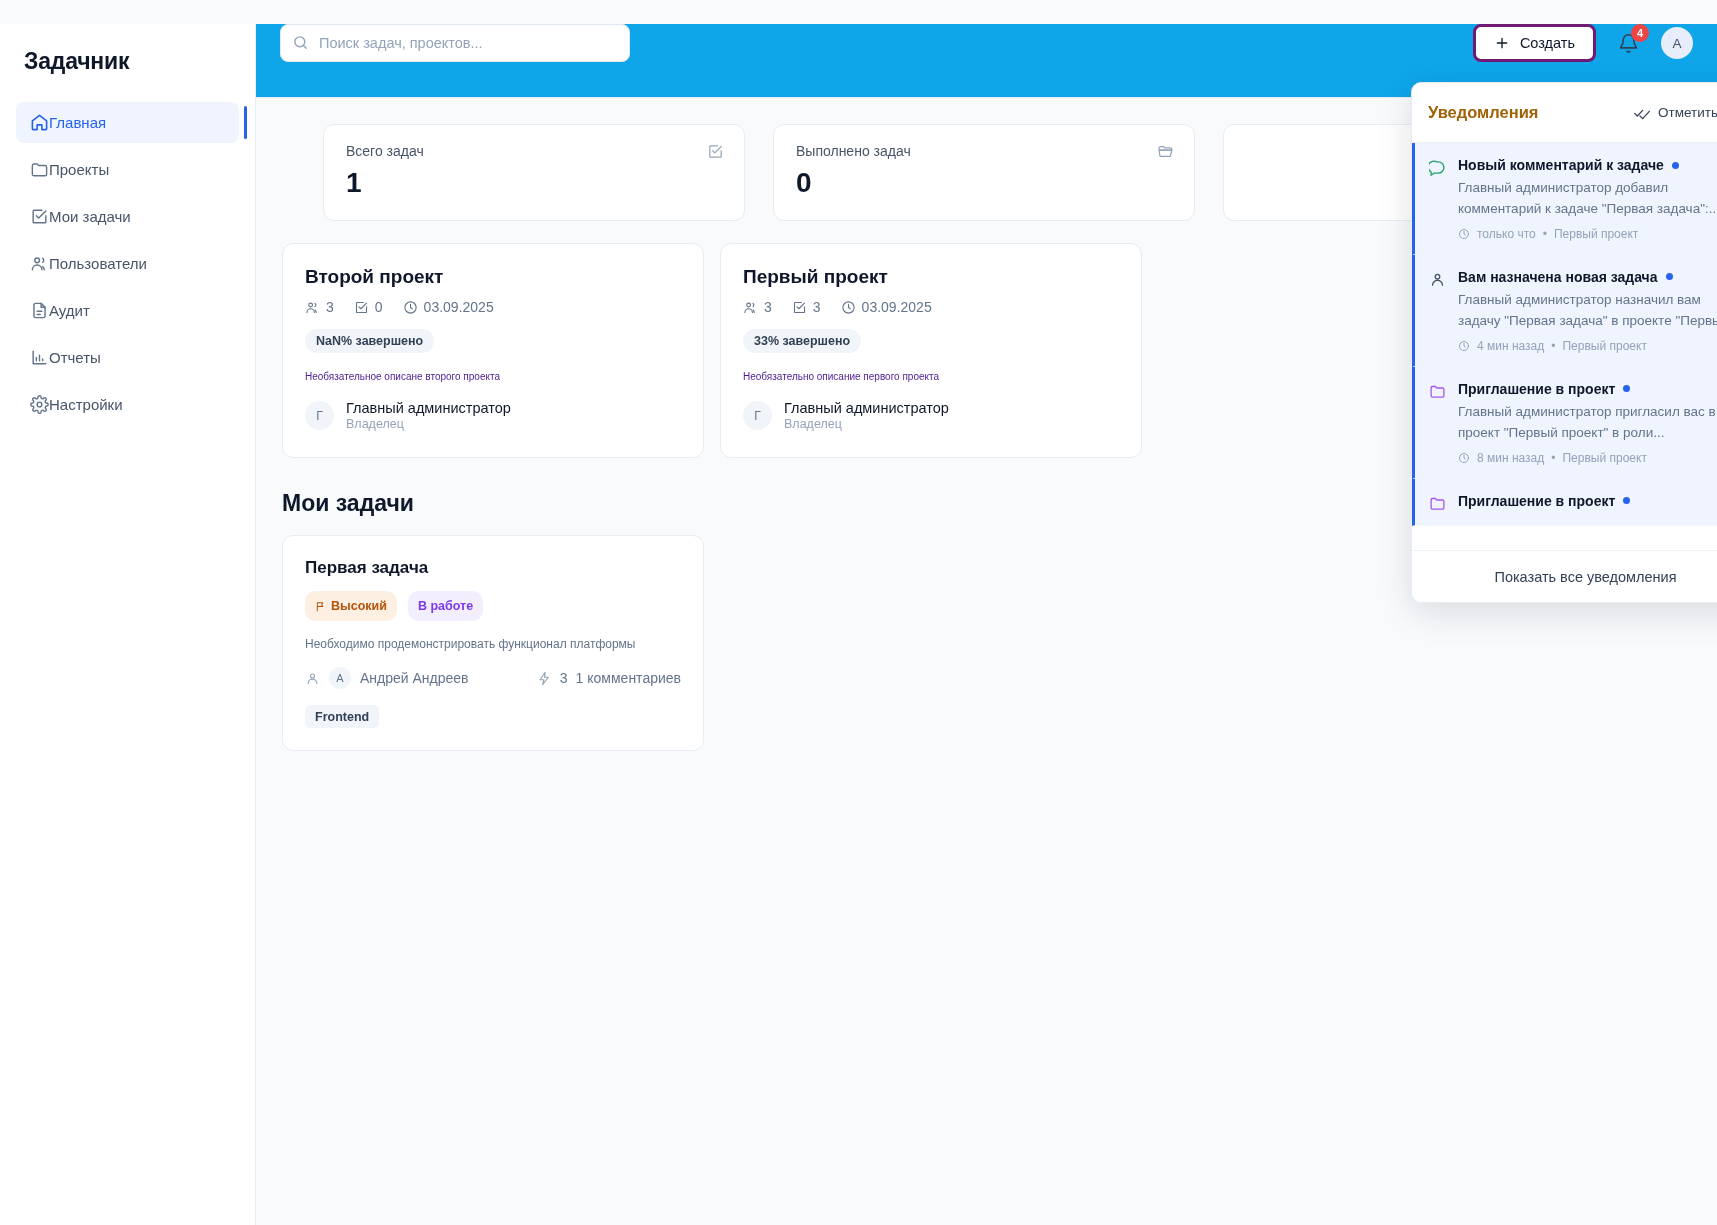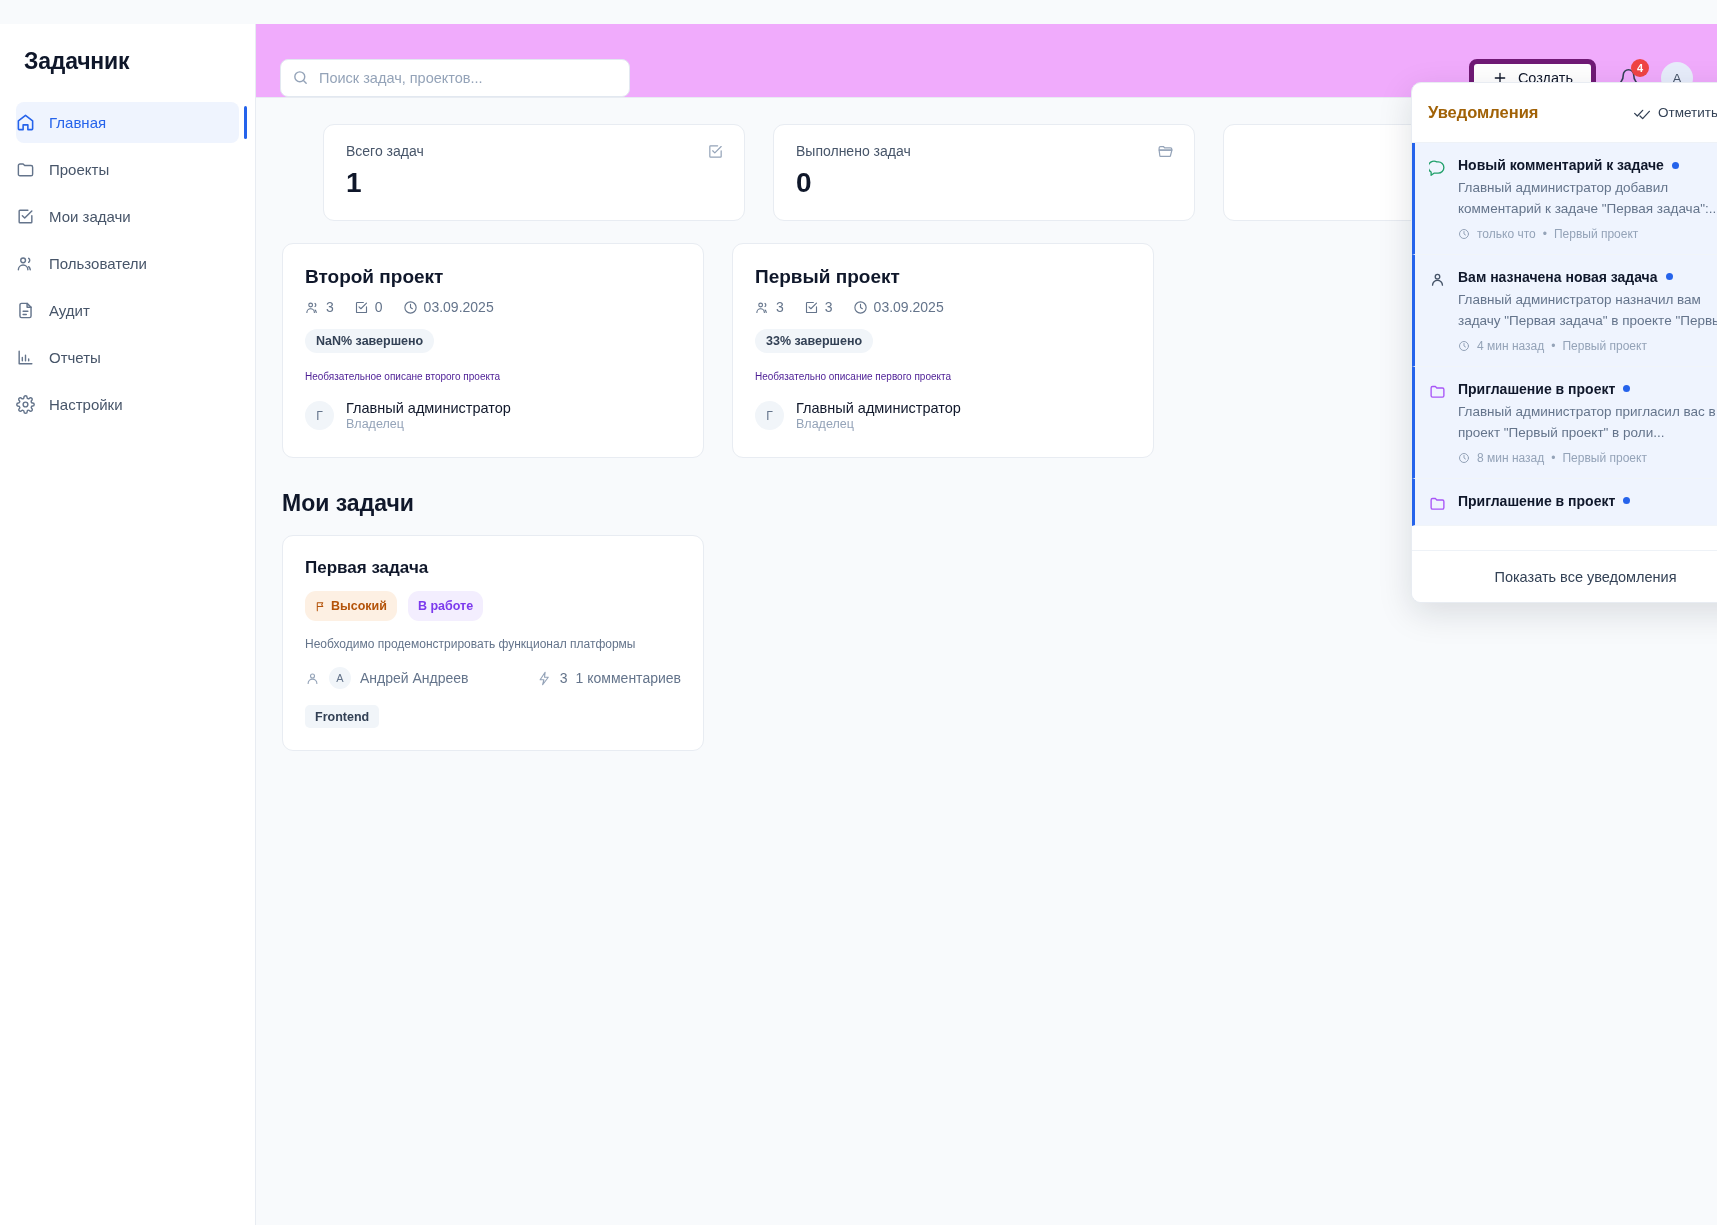--- a/index.html
+++ b/index.html
@@ -19,55 +19,55 @@
     padding: 0;
   }
   .brand {
     height: 74px; display: flex; align-items: center;
     padding: 0 24px; font-size: 23px; font-weight: 700;
     letter-spacing: -0.2px; color: #0f172a;
   }
   .nav { padding: 4px 8px 0 8px; }
   .nav-item {
     position: relative;
-    display: flex; align-items: center; gap: 14px;
-    height: 41px; padding: 0 0; margin: 0 8px 6px 8px;
+    display: flex; align-items: center; gap: 0;
+    height: 41px; padding: 0 14px; margin: 0 8px 6px 8px;
     border-radius: 8px; color: #475569; font-size: 15px;
     cursor: pointer;
   }
   .nav-item .ico { width: 19px; height: 19px; display: flex; align-items: center; justify-content: center; color: #64748b; }
   .nav-item.active { background: #eff4fe; color: #2563eb; }
   .nav-item.active .ico { color: #2563eb; }
   .nav-item.active::after {
     content: ""; position: absolute; right: -8px; top: 4px; bottom: 4px;
     width: 3px; border-radius: 3px; background: #2563eb;
   }
 
   
   .main { flex: 1; height: 1225px; display: flex; flex-direction: column; background: #f8fafc; position: relative; }
   .topbar {
-    height: 74px; background: #f0abfc; border-bottom: 1px solid #e8ecf2;
-    display: flex; align-items: flex-end; padding: 0 24px; gap: 16px;
+    height: 74px; background: #0ea5e9; border-bottom: 1px solid #e8ecf2;
+    display: flex; align-items: flex-start; padding: 0 24px; gap: 16px;
     flex: 0 0 74px;
   }
   .search-wrap {
     position: relative; width: 350px; margin-left: 0;
   }
   .search-input {
     width: 350px; height: 38px; border: 1px solid #e2e8f0; border-radius: 8px;
     background: #fff; padding: 0 12px 0 38px; font-size: 14.5px;
     font-family: inherit; color: #0f172a; outline: none;
   }
   .search-input::placeholder { color: #94a3b8; }
   .search-ico { position: absolute; left: 12px; top: 10px; color: #94a3b8; }
   .topbar-right { margin-left: auto; display: flex; align-items: center; gap: 18px; }
   .create-btn {
     display: flex; align-items: center; gap: 10px;
     height: 38px; padding: 0 18px; background: #fff;
-    border: 5px solid #701a75; border-radius: 8px;
+    border: 3px solid #701a75; border-radius: 8px;
     font-size: 14.5px; color: #0f172a; font-family: inherit; cursor: pointer;
   }
   .bell-wrap { position: relative; cursor: pointer; padding: 4px; }
   .bell-badge {
     position: absolute; top: -5px; right: -6px;
     min-width: 18px; height: 18px; border-radius: 9px;
     background: #ef4444; color: #fff; font-size: 11px; font-weight: 700;
     display: flex; align-items: center; justify-content: center; padding: 0 4px;
   }
   .avatar-top {
@@ -84,21 +84,21 @@
     width: 422px; height: 97px; background: #fff; border: 1px solid #e8ecf2;
     border-radius: 11px; padding: 18px 22px; position: relative;
   }
   .stat-label { font-size: 14px; color: #475569; }
   .stat-value { font-size: 28px; font-weight: 700; margin-top: 8px; color: #0f172a; }
   .stat-ico { position: absolute; right: 20px; top: 18px; color: #94a3b8; }
 
   .section-title { font-size: 23px; font-weight: 700; margin: 10px 0 18px 0; color: #0f172a; }
 
   
-  .projects { display: flex; gap: 28px; }
+  .projects { display: flex; gap: 16px; }
   .proj-card {
     width: 422px; background: #fff; border: 1px solid #e8ecf2;
     border-radius: 11px; padding: 22px; min-height: 215px;
   }
   .proj-title { font-size: 19px; font-weight: 700; color: #0f172a; }
   .proj-meta { display: flex; align-items: center; gap: 20px; margin-top: 11px; color: #64748b; font-size: 14px; }
   .meta-i { display: flex; align-items: center; gap: 6px; }
   .chip {
     display: inline-flex; align-items: center; height: 24px; padding: 0 11px;
     border-radius: 12px; background: #f1f5f9; color: #334155;

